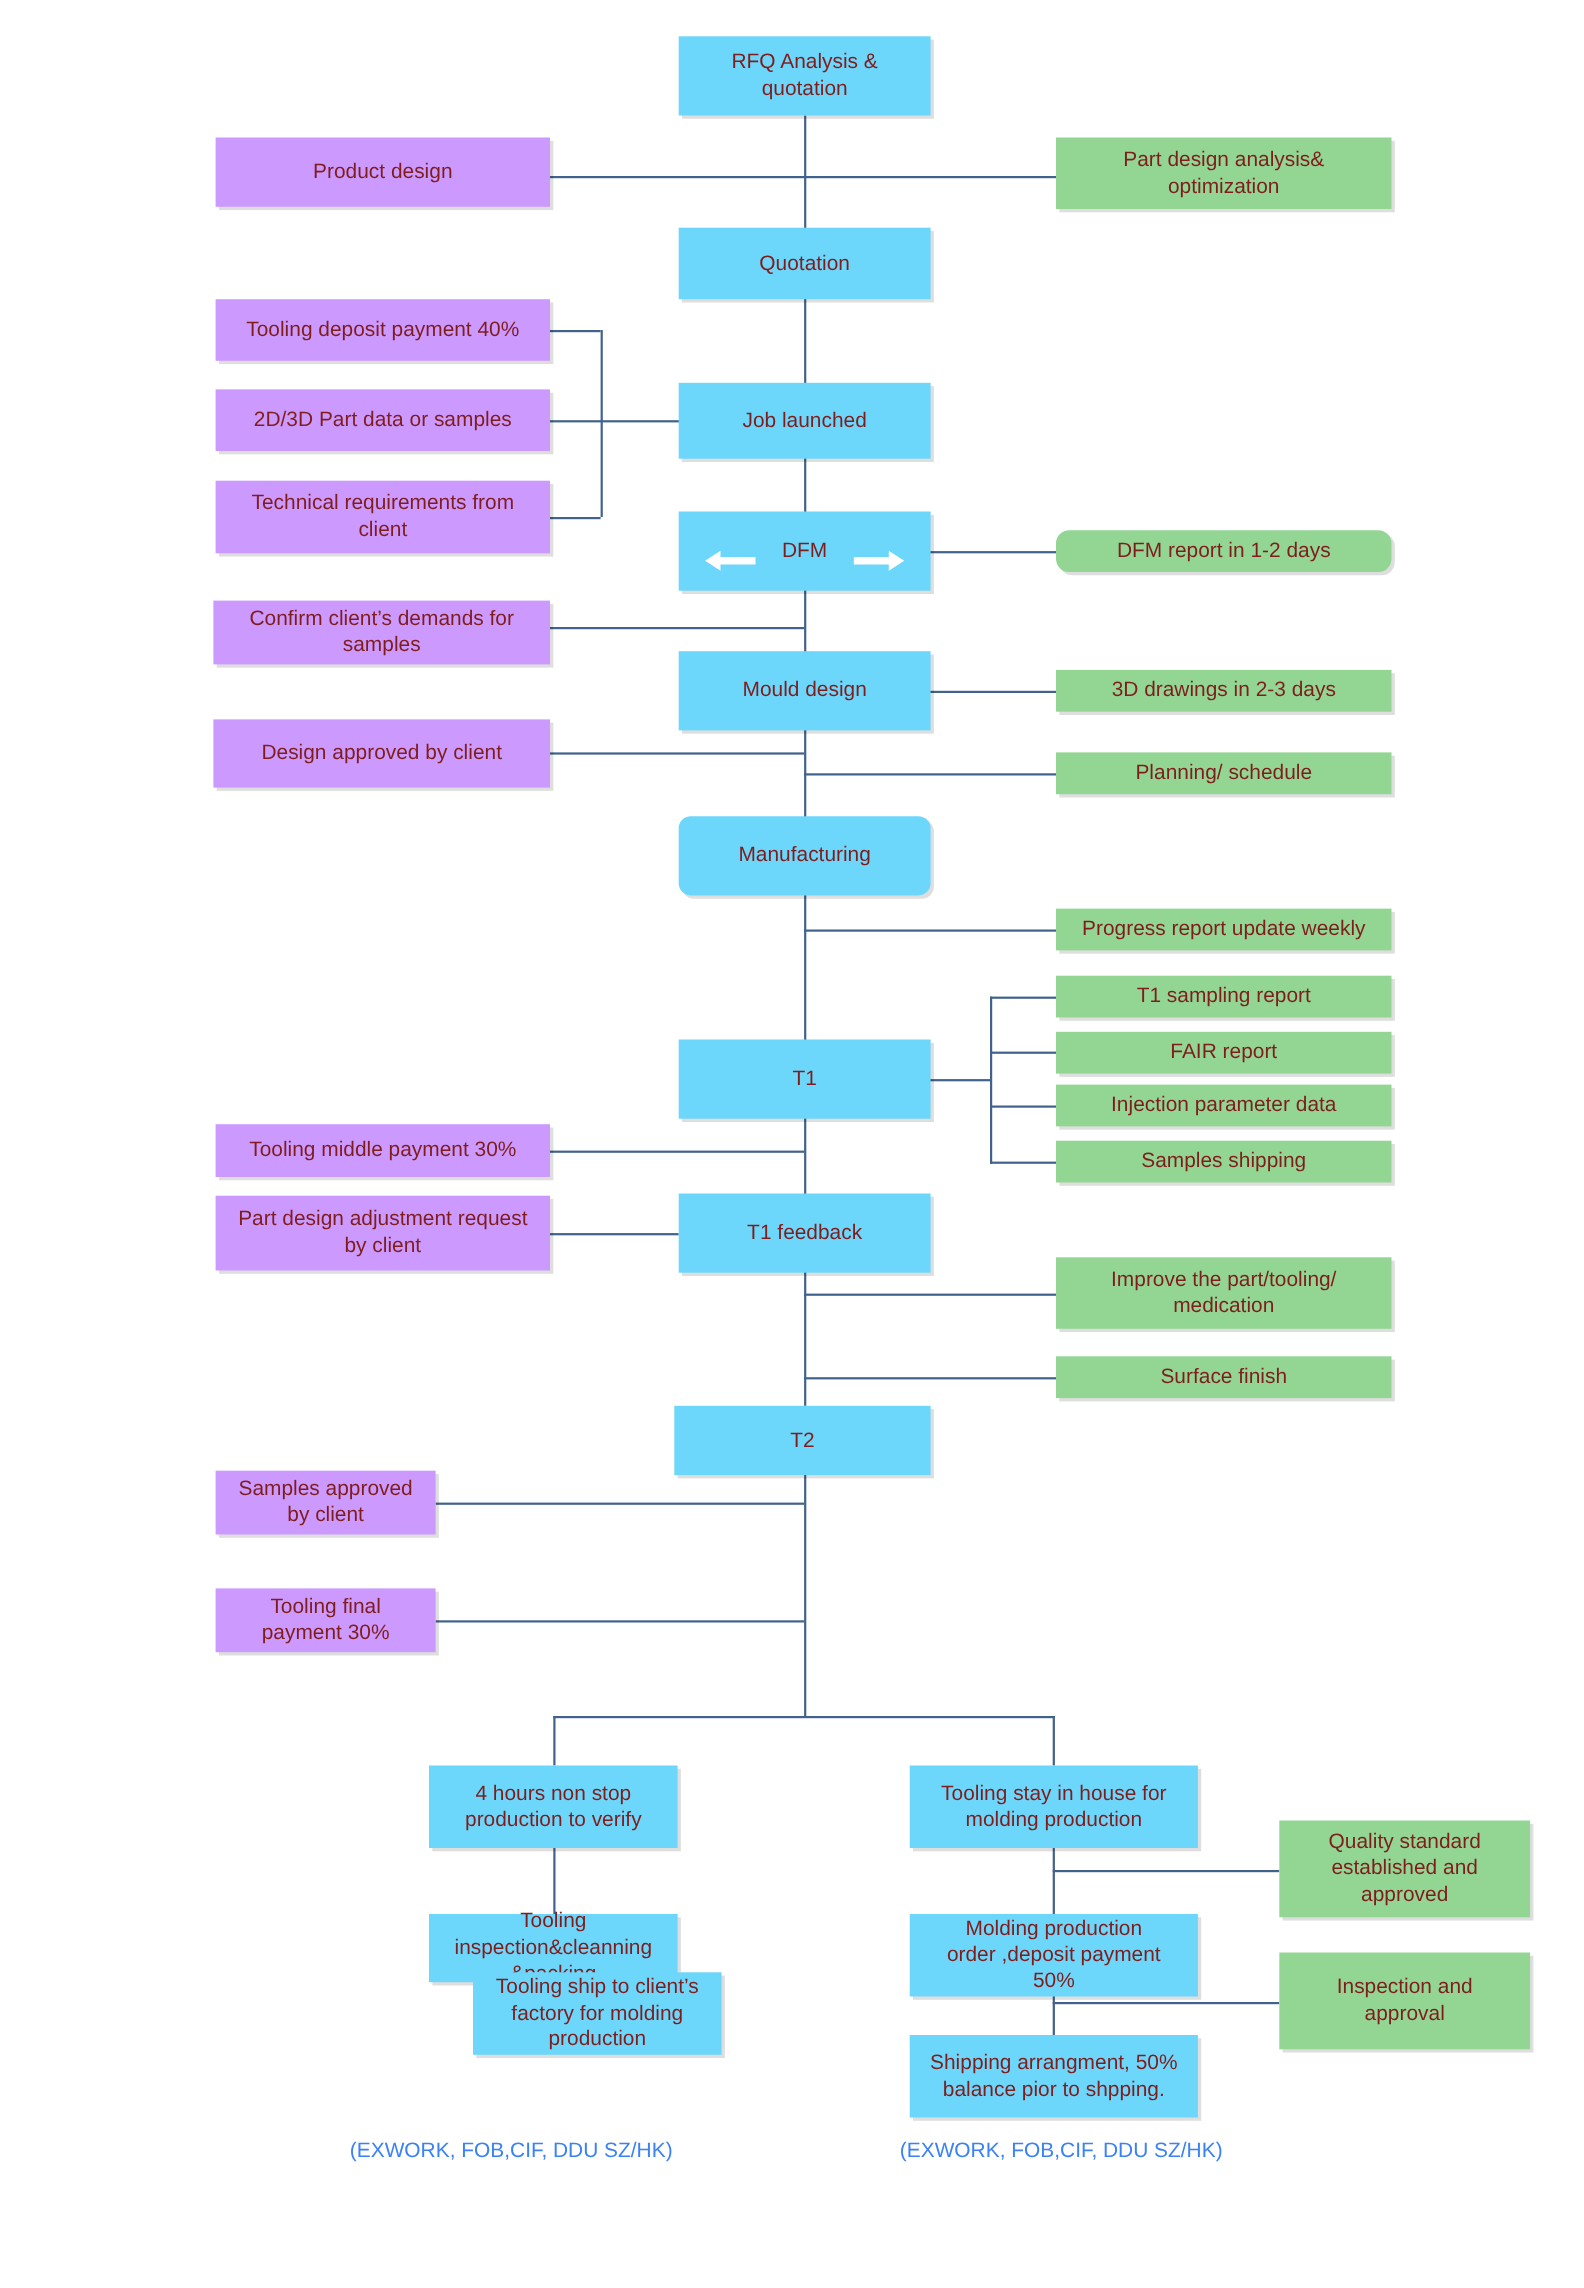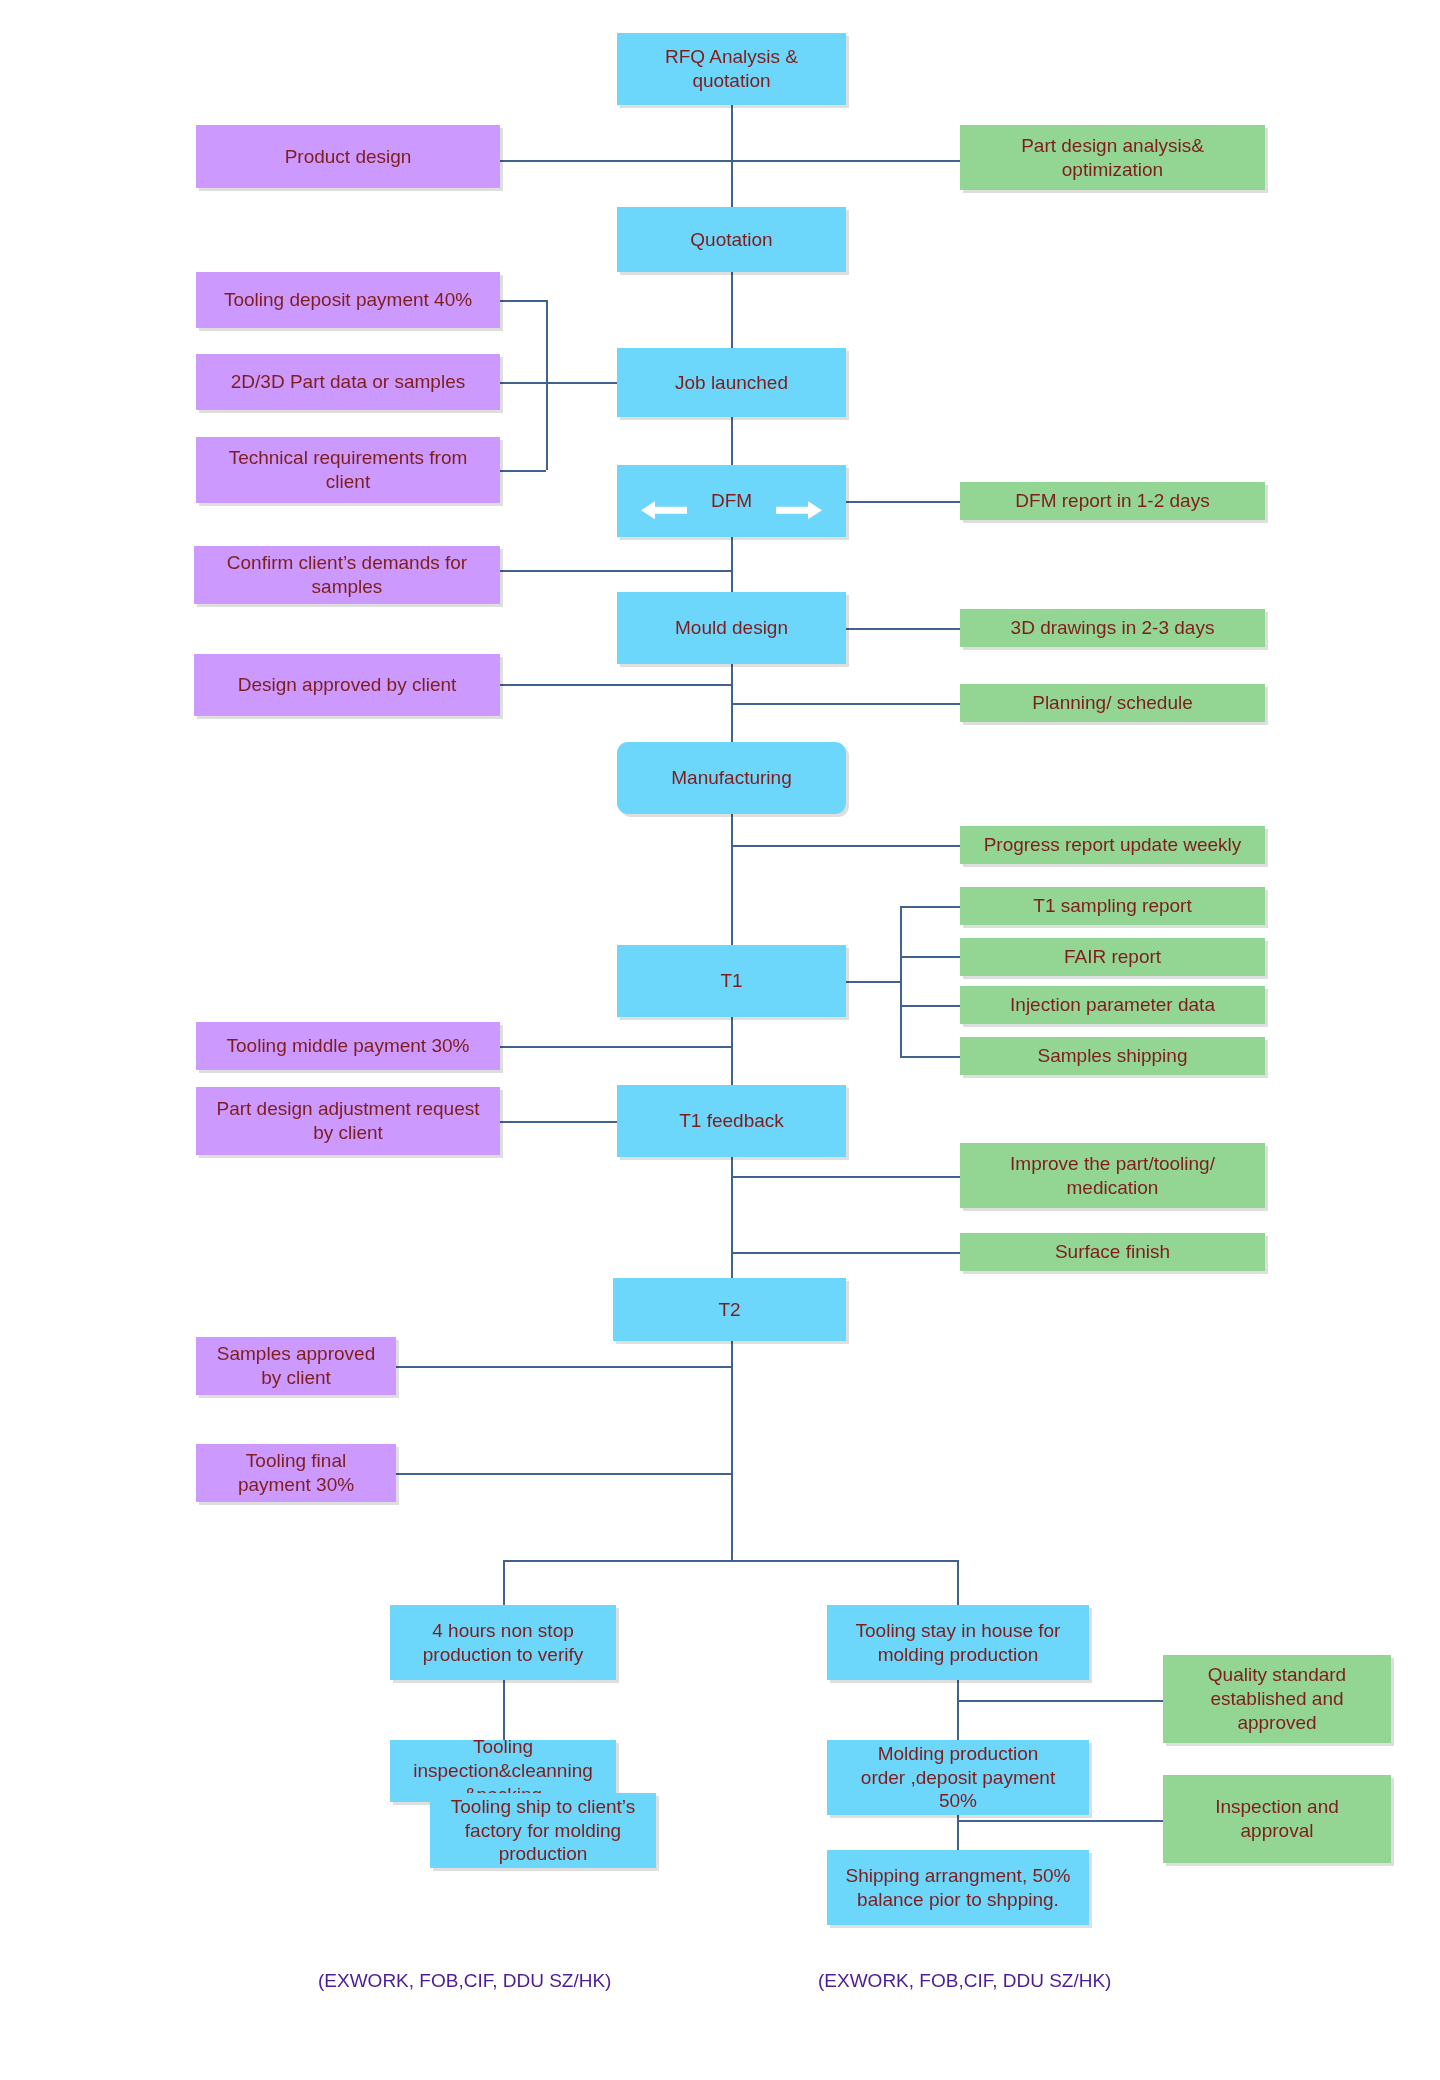--- a/index.html
+++ b/index.html
@@ -40,24 +40,23 @@
     position: absolute;
     background: #41628C;
     z-index: 1;
   }
   .line.h { height: 2px; }
   .line.v { width: 2px; }
 
   .caption {
     position: absolute;
     font-size: 19px;
-    color: #4c1d95;
+    color: #3b82f6;
     white-space: nowrap;
     z-index: 3;
-    margin-top: 25px;
   }
 
   .arrow {
     position: absolute;
     z-index: 4;
     pointer-events: none;
   }
 </style>
 </head>
 <body>
@@ -172,21 +171,21 @@
 
   <div class="node purple" style="left:196px; top:1337px; width:200px; height:58px;">Samples approved
 by client</div>
 
   <div class="node purple" style="left:196px; top:1444px; width:200px; height:58px;">Tooling final
 payment 30%</div>
 
   <div class="node green" style="left:960px; top:125px; width:305px; height:65px;">Part design analysis&amp;
 optimization</div>
 
-  <div class="node green" style="left:960px; top:482px; width:305px; height:38px;">DFM report in 1-2 days</div>
+  <div class="node green" style="left:960px; top:482px; width:305px; height:38px;border-radius:12px;">DFM report in 1-2 days</div>
 
   <div class="node green" style="left:960px; top:609px; width:305px; height:38px;">3D drawings in 2-3 days</div>
 
   <div class="node green" style="left:960px; top:684px; width:305px; height:38px;">Planning/ schedule</div>
 
   <div class="node green" style="left:960px; top:826px; width:305px; height:38px;">Progress report update weekly</div>
 
   <div class="node green" style="left:960px; top:887px; width:305px; height:38px;">T1 sampling report</div>
 
   <div class="node green" style="left:960px; top:938px; width:305px; height:38px;">FAIR report</div>

